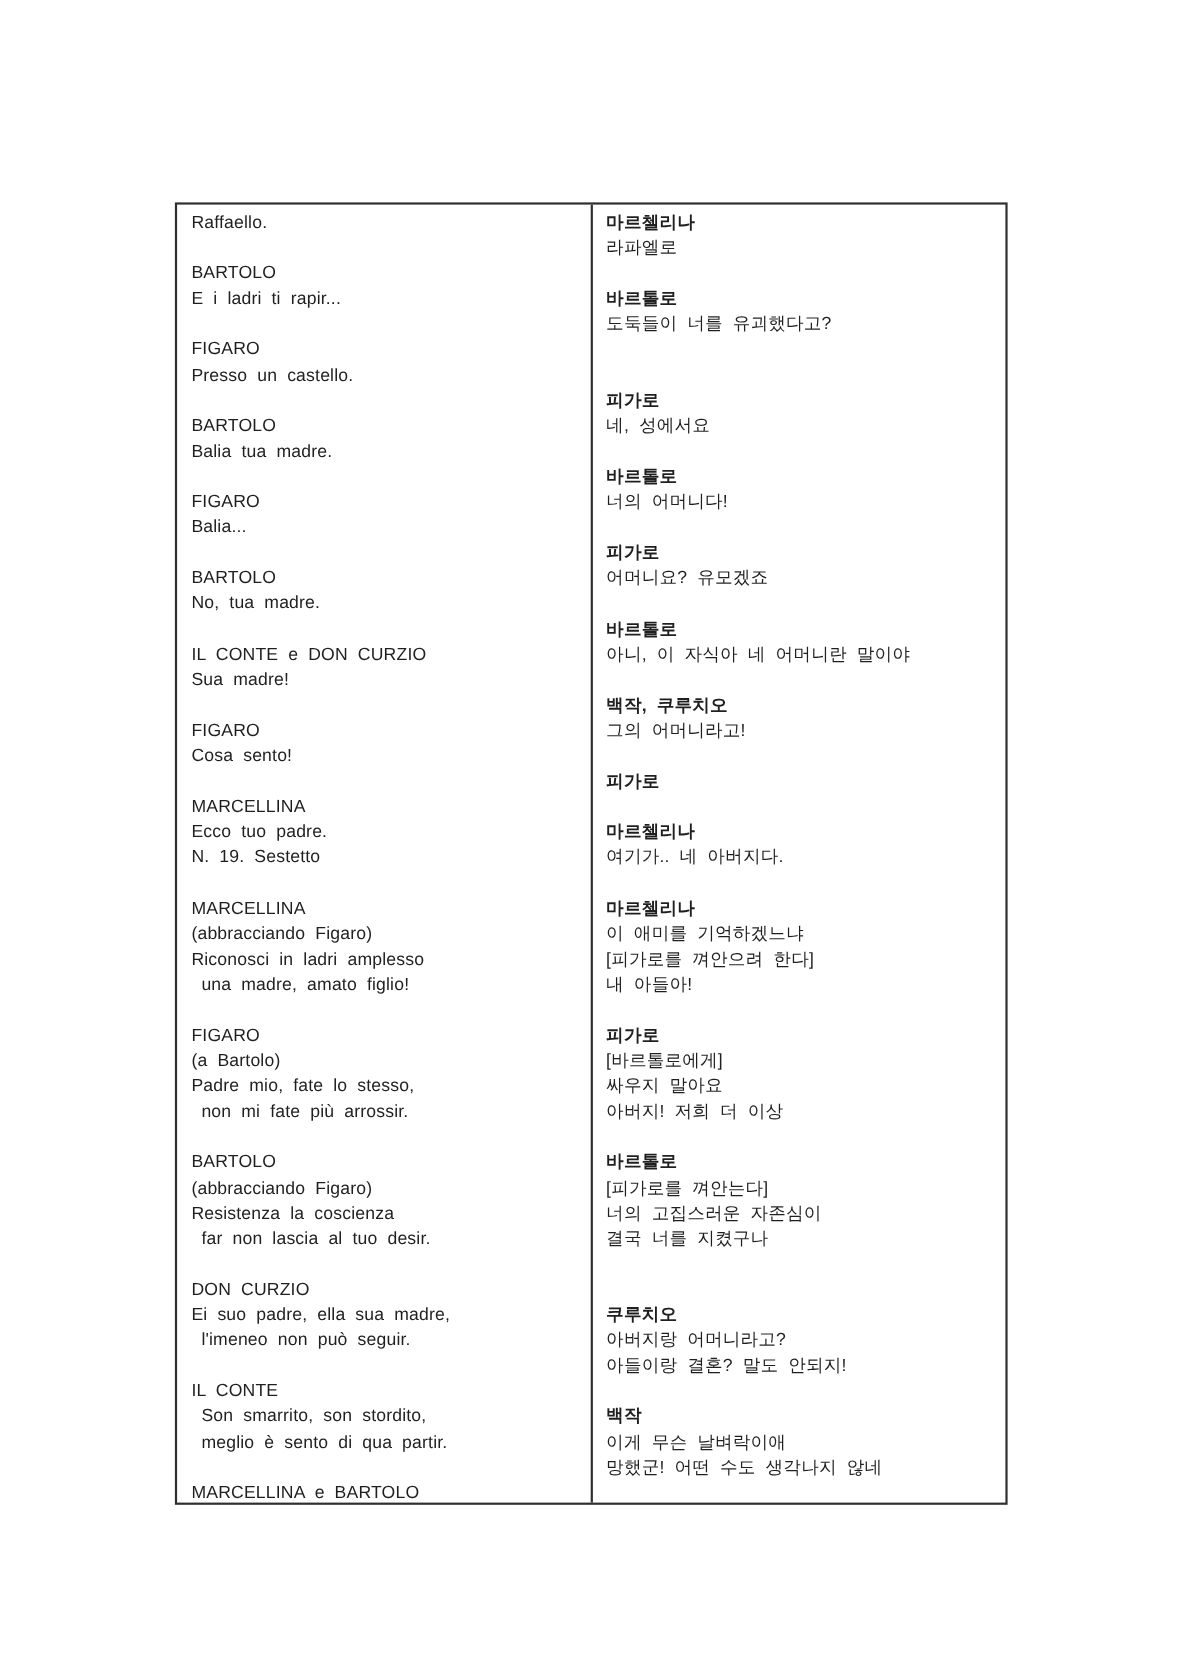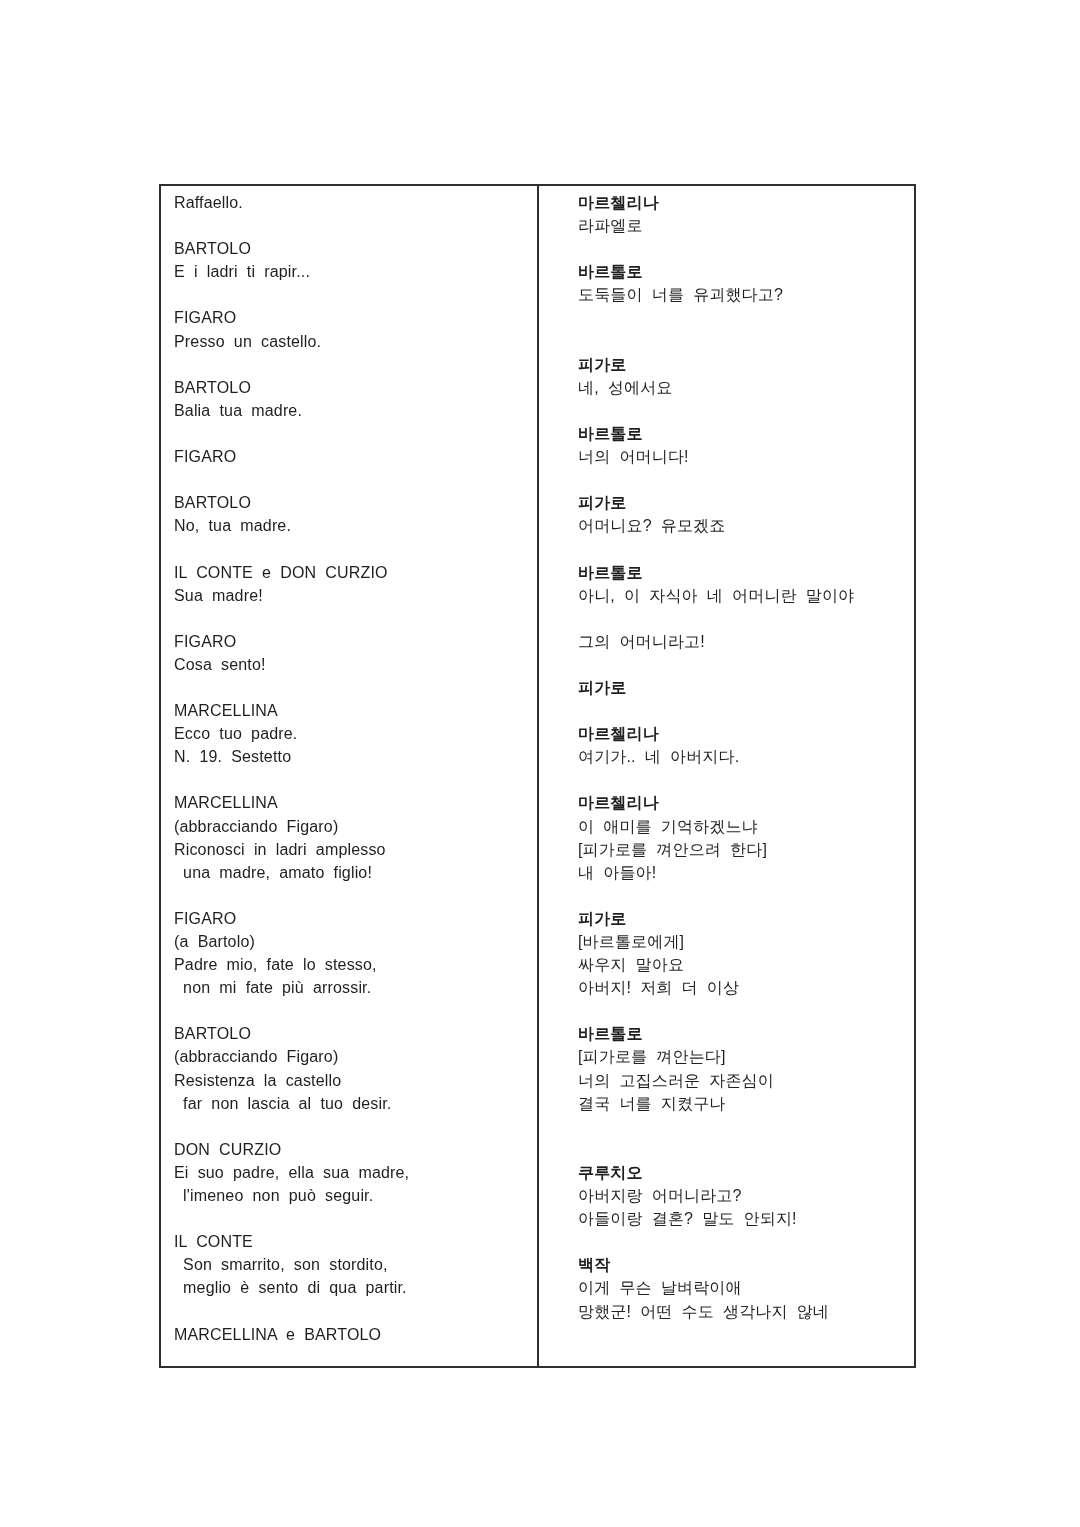--- a/index.html
+++ b/index.html
@@ -38,21 +38,20 @@
     padding: 5px 8px 0 13px;
     overflow: hidden;
   }
   .col-left {
     width: 378px;
     border-right: 2px solid #2f2f2f;
   }
   .col-right {
     flex: 1;
     padding-left: 12px;
-    margin-left: 27px;
   }
   .line {
     height: 23.1px;
     line-height: 23.1px;
     font-size: 16px;
     white-space: pre;
     word-spacing: 0.28em;
     letter-spacing: 0.01em;
   }
   .line.bold {
@@ -70,20 +69,21 @@
         <div class="line">BARTOLO</div>
         <div class="line">E i ladri ti rapir...</div>
         <div class="line">&nbsp;</div>
         <div class="line">FIGARO</div>
         <div class="line">Presso un castello.</div>
         <div class="line">&nbsp;</div>
         <div class="line">BARTOLO</div>
         <div class="line">Balia tua madre.</div>
         <div class="line">&nbsp;</div>
         <div class="line">FIGARO</div>
+        <div class="line">Balia...</div>
         <div class="line">&nbsp;</div>
         <div class="line">BARTOLO</div>
         <div class="line">No, tua madre.</div>
         <div class="line">&nbsp;</div>
         <div class="line">IL CONTE e DON CURZIO</div>
         <div class="line">Sua madre!</div>
         <div class="line">&nbsp;</div>
         <div class="line">FIGARO</div>
         <div class="line">Cosa sento!</div>
         <div class="line">&nbsp;</div>
@@ -96,21 +96,21 @@
         <div class="line">Riconosci in ladri amplesso</div>
         <div class="line"> una madre, amato figlio!</div>
         <div class="line">&nbsp;</div>
         <div class="line">FIGARO</div>
         <div class="line">(a Bartolo)</div>
         <div class="line">Padre mio, fate lo stesso,</div>
         <div class="line"> non mi fate più arrossir.</div>
         <div class="line">&nbsp;</div>
         <div class="line">BARTOLO</div>
         <div class="line">(abbracciando Figaro)</div>
-        <div class="line">Resistenza la castello</div>
+        <div class="line">Resistenza la coscienza</div>
         <div class="line"> far non lascia al tuo desir.</div>
         <div class="line">&nbsp;</div>
         <div class="line">DON CURZIO</div>
         <div class="line">Ei suo padre, ella sua madre,</div>
         <div class="line"> l'imeneo non può seguir.</div>
         <div class="line">&nbsp;</div>
         <div class="line">IL CONTE</div>
         <div class="line"> Son smarrito, son stordito,</div>
         <div class="line"> meglio è sento di qua partir.</div>
         <div class="line">&nbsp;</div>
@@ -129,20 +129,21 @@
         <div class="line">&nbsp;</div>
         <div class="line bold">바르톨로</div>
         <div class="line">너의 어머니다!</div>
         <div class="line">&nbsp;</div>
         <div class="line bold">피가로</div>
         <div class="line">어머니요? 유모겠죠</div>
         <div class="line">&nbsp;</div>
         <div class="line bold">바르톨로</div>
         <div class="line">아니, 이 자식아 네 어머니란 말이야</div>
         <div class="line">&nbsp;</div>
+        <div class="line bold">백작, 쿠루치오</div>
         <div class="line">그의 어머니라고!</div>
         <div class="line">&nbsp;</div>
         <div class="line bold">피가로</div>
         <div class="line">&nbsp;</div>
         <div class="line bold">마르첼리나</div>
         <div class="line">여기가.. 네 아버지다.</div>
         <div class="line">&nbsp;</div>
         <div class="line bold">마르첼리나</div>
         <div class="line">이 애미를 기억하겠느냐</div>
         <div class="line">[피가로를 껴안으려 한다]</div>

